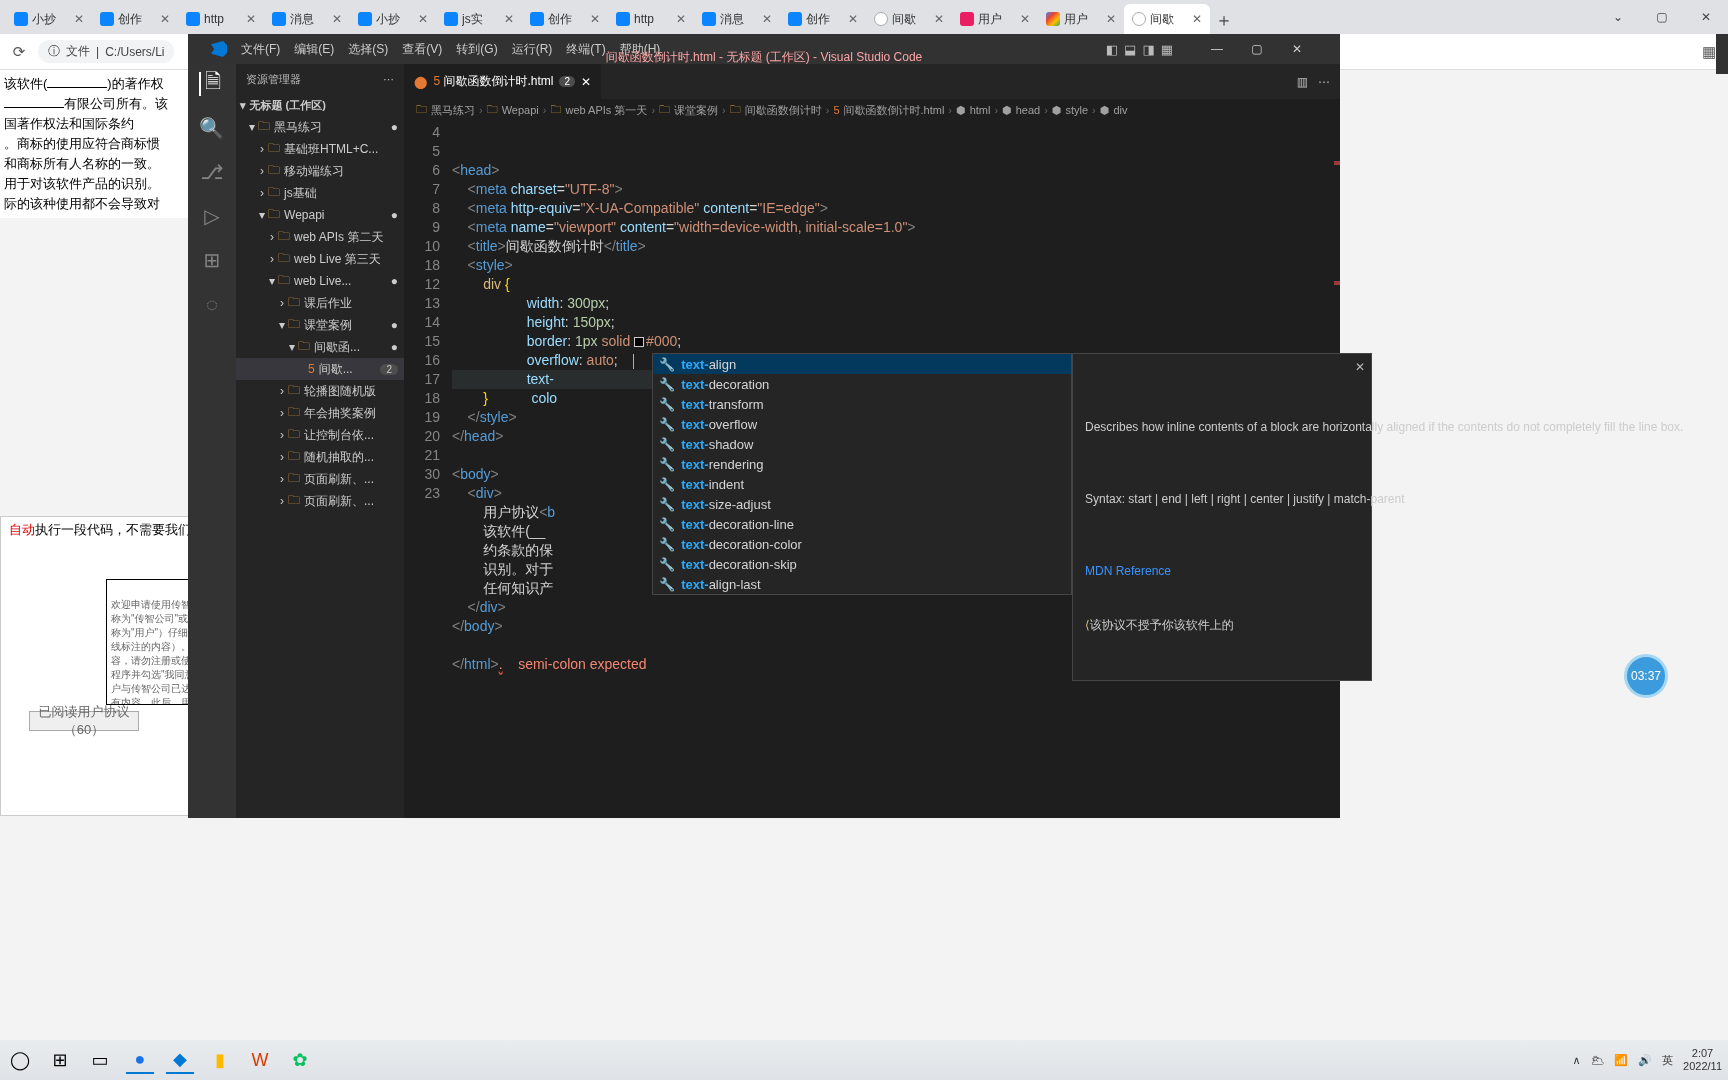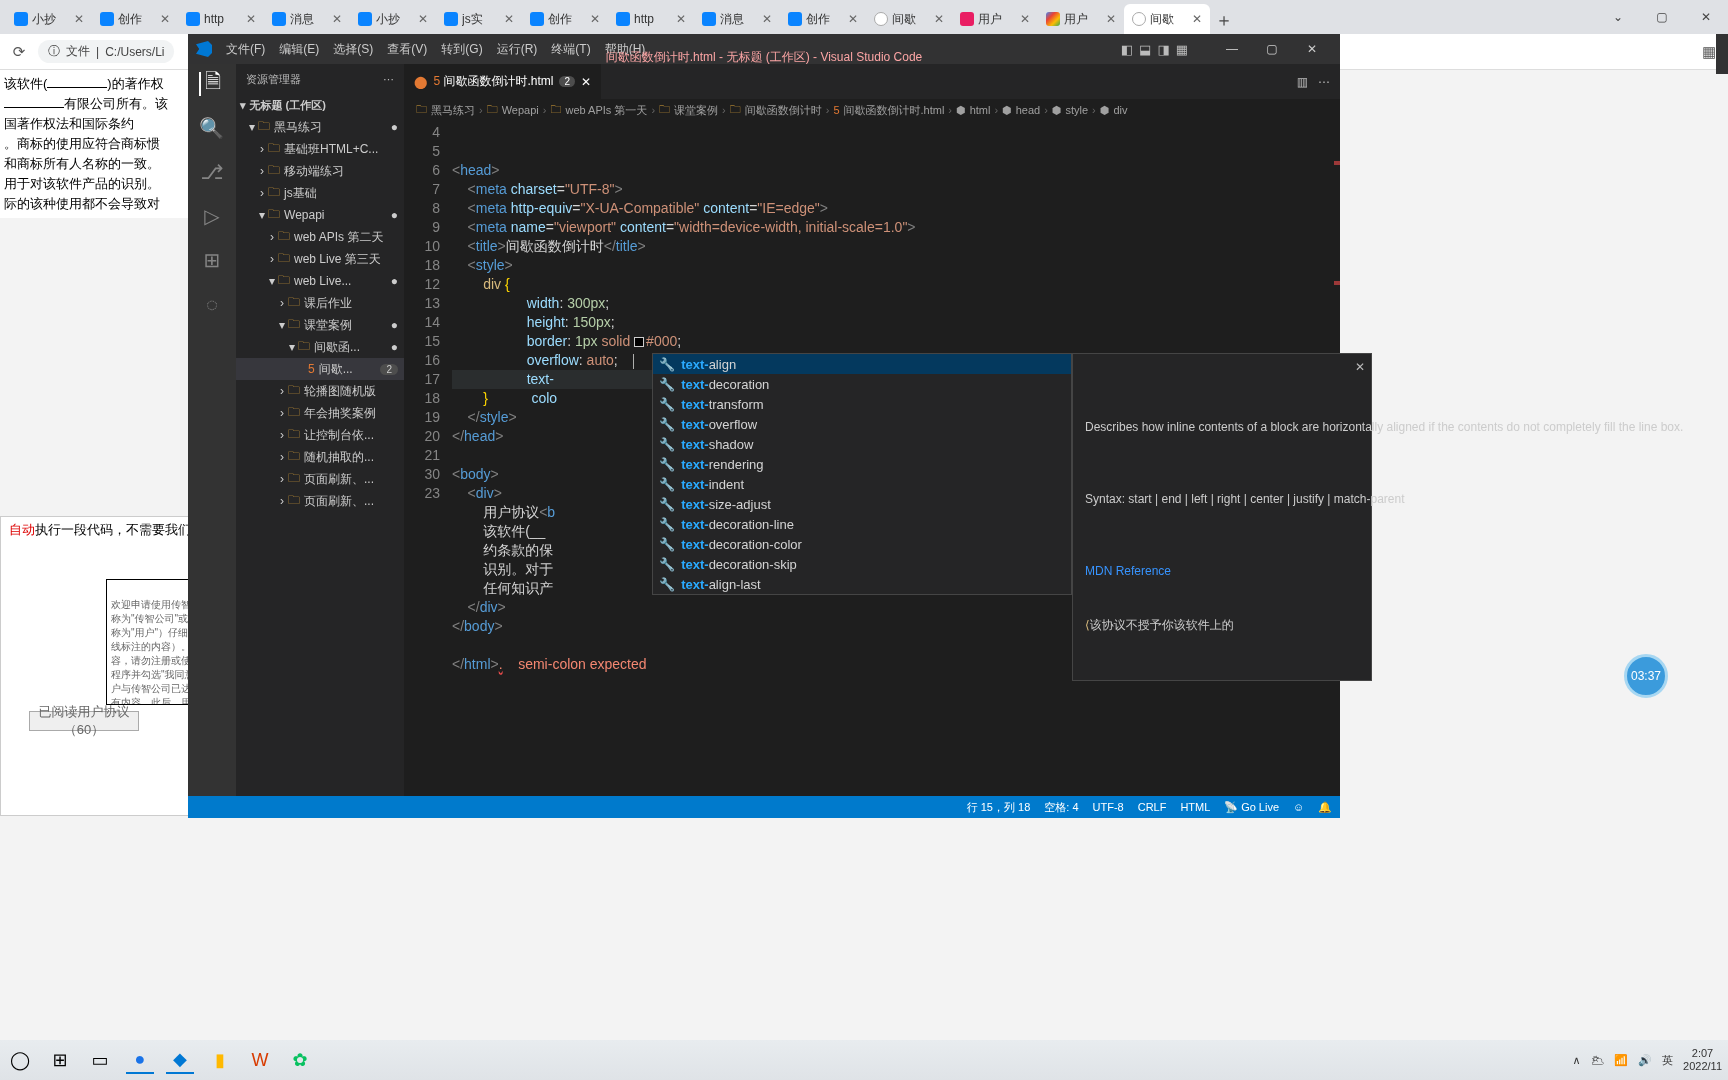--- a/index.html
+++ b/index.html
@@ -37,21 +37,21 @@
 .preview-pane .desc-line { color:#000; }
 .preview-pane .tos-box { margin:40px auto 0 auto; width:248px; height:126px; border:1px solid #000; font-size:11px; padding:4px; overflow:hidden; color:#666; line-height:14px; text-align:center; }
 .preview-pane .tos-title { font-size:11px; color:#000; }
 .preview-pane .tos-body { text-align:left; font-size:10px; }
 .preview-pane .readbtn { margin:6px 0 0 20px; width:110px; height:20px; border:1px solid #aaa; background:#efefef; font-size:13px; display:flex; align-items:center; justify-content:center; color:#666;text-align:center; }
 .preview-pane .play-bubble { position:absolute; right:2px; bottom:2px; width:22px; height:22px; border-radius:50%; background:#3b82f6; color:#fff; font-size:9px; display:flex; align-items:center; justify-content:center; }
 
 
 .vscode { position:absolute; left:188px; top:34px; width:1152px; height:784px; background:#1e1e1e; color:#ccc; display:flex; flex-direction:column; font-size:12px; }
 
-.vs-titlebar { height:30px; background:#323233; display:flex; align-items:center; padding:0 8px; gap:14px; }
+.vs-titlebar { height:30px; background:#323233; display:flex; align-items:center; padding:0 23px; gap:14px; }
 .vs-titlebar .vs-logo { width:16px; height:16px; background:#0078d4; clip-path:polygon(75% 0,100% 25%,100% 75%,75% 100%,0 80%,20% 50%,0 20%); }
 .vs-titlebar .menu-item { color:#ccc; font-size:12px; }
 .vs-titlebar .vs-title { margin-left:auto; margin-right:auto; color:#fca5a5; font-size:12px; position:absolute; left:50%; transform:translateX(-50%);margin-top:16px; }
 .vs-titlebar .layout-icons { margin-left:auto; display:flex; gap:6px; color:#bbb; font-size:13px; }
 .vs-titlebar .win-btns { display:flex; gap:0; margin-left:10px; }
 .vs-titlebar .win-btns div { width:40px; height:30px; display:flex; align-items:center; justify-content:center; }
 
 .vs-body { flex:1; display:flex; min-height:0; }
 
 .activitybar { width:48px; background:#333333; display:flex; flex-direction:column; align-items:center; padding-top:8px; gap:20px; }
@@ -499,32 +499,20 @@
             <div>Describes how inline contents of a block are horizontally aligned if the contents do not completely fill the line box.</div><br>
             <div>Syntax: start | end | left | right | center | justify | match-parent</div><br>
             <div class="link">MDN Reference</div>
             <div><span class="yellow-bracket">⟨</span><span>该协议不授予你该软件上的</span></div>
           </div>
         </div>
       </div>
     </div>
   </div>
 
-  <div class="statusbar">
-    <div class="sb-right">
-      <span>行 15，列 18</span>
-      <span>空格: 4</span>
-      <span>UTF-8</span>
-      <span>CRLF</span>
-      <span>HTML</span>
-      <span>📡 <span>Go Live</span></span>
-      <span>☺</span>
-      <span>🔔</span>
-    </div>
-  </div>
 </div>
 
 <div class="timer-bubble">03:37</div>
 
 <div class="right-edge"></div>
 
 <div class="taskbar">
   <div class="tb-left">
     <div class="tb-icon">◯</div>
     <div class="tb-icon">⊞</div>

